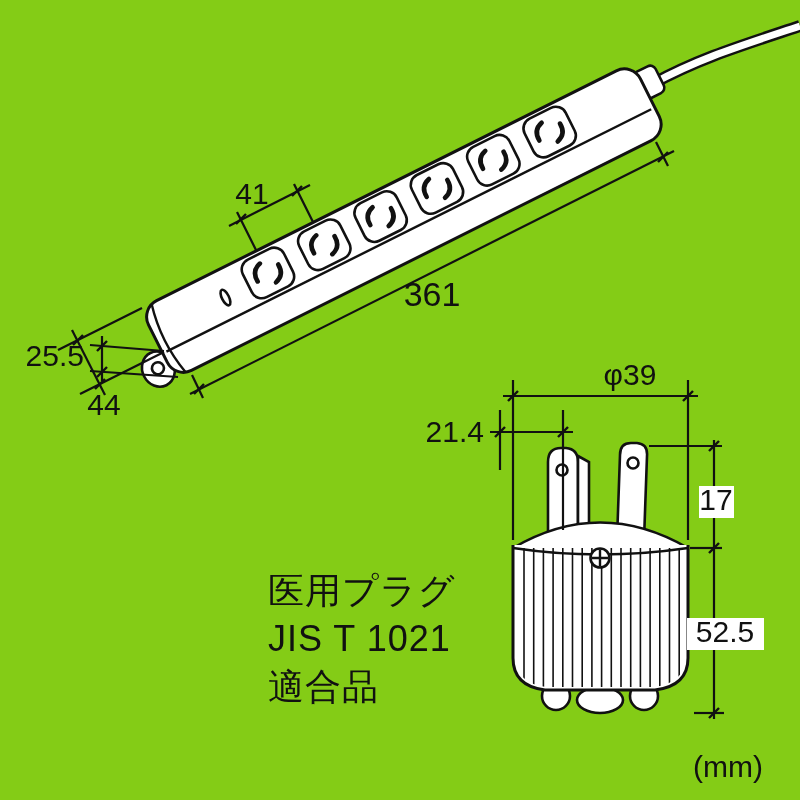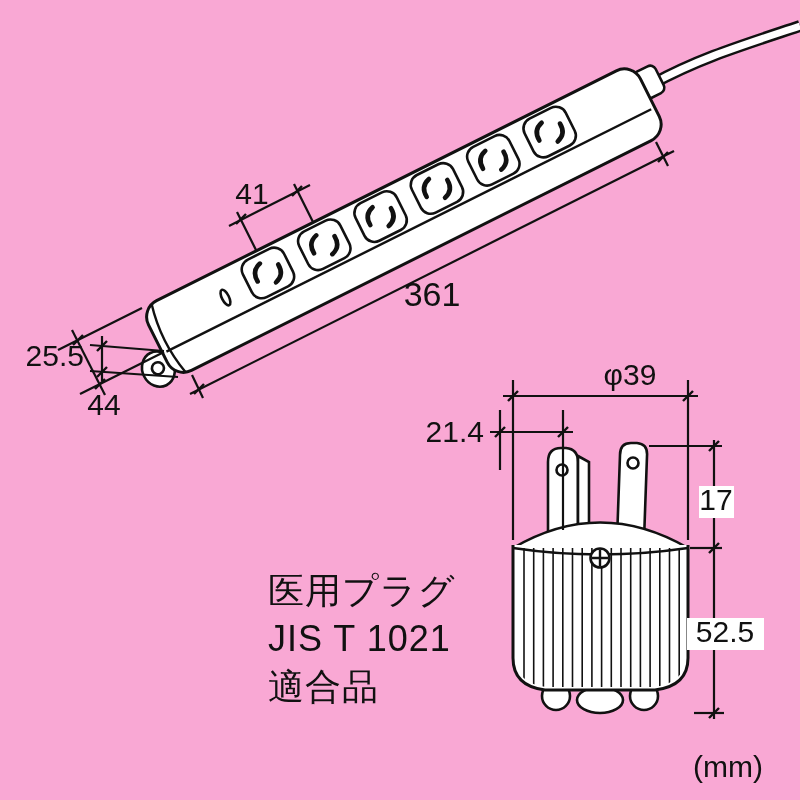--- a/index.html
+++ b/index.html
@@ -1,16 +1,16 @@
 <!DOCTYPE html>
 <html><head>
 <meta charset="utf-8">
 <style>
   html,body { margin:0; padding:0; background:#ffffff; }
-  .stage { width:800px; height:800px; position:relative; background:#f9a8d4; overflow:hidden; }
+  .stage { width:800px; height:800px; position:relative; background:#84cc16; overflow:hidden; }
   svg text {
     font-family: "Liberation Sans", "DejaVu Sans", sans-serif;
     fill:#111111;
   }
   .ln   { fill:#ffffff; stroke:#111111; stroke-width:3; }
   .lnf  { fill:#ffffff; stroke:none; }
   .ln2  { fill:#ffffff; stroke:#111111; stroke-width:2.6; }
   .wire { fill:none; stroke:#111111; stroke-width:2.4; }
   .dim  { fill:none; stroke:#111111; stroke-width:2.2; }
   .tick { fill:none; stroke:#111111; stroke-width:2.4; }

